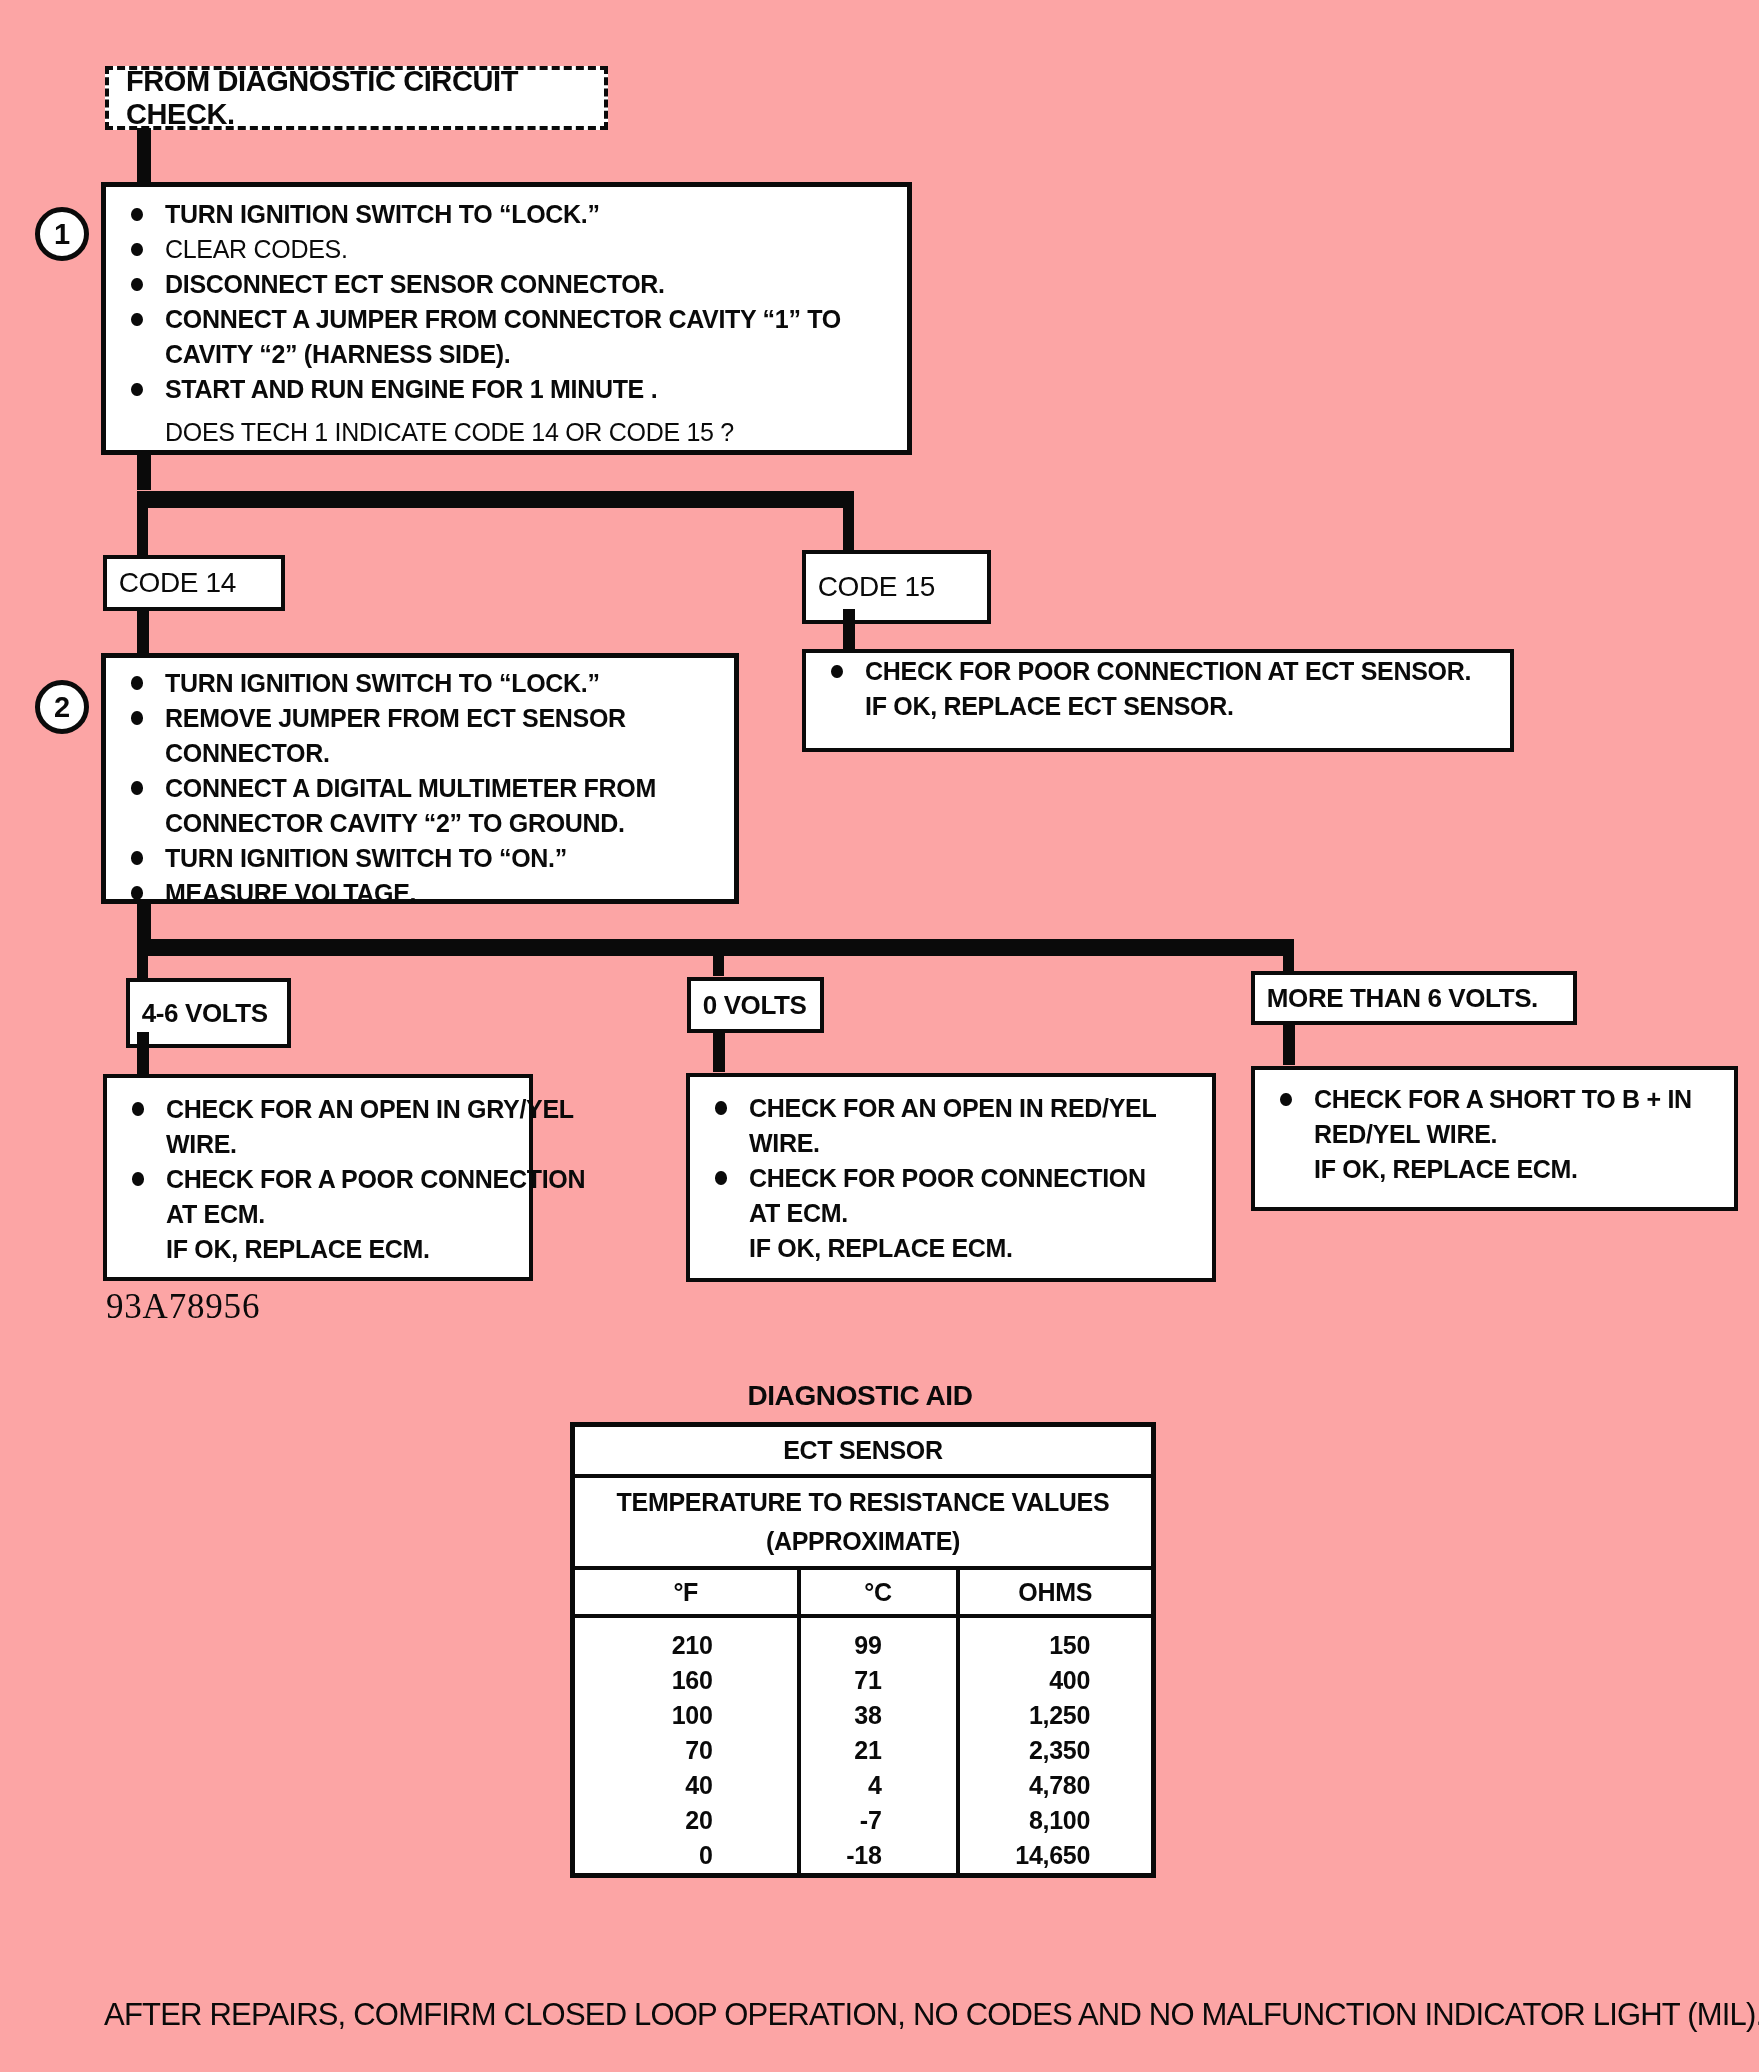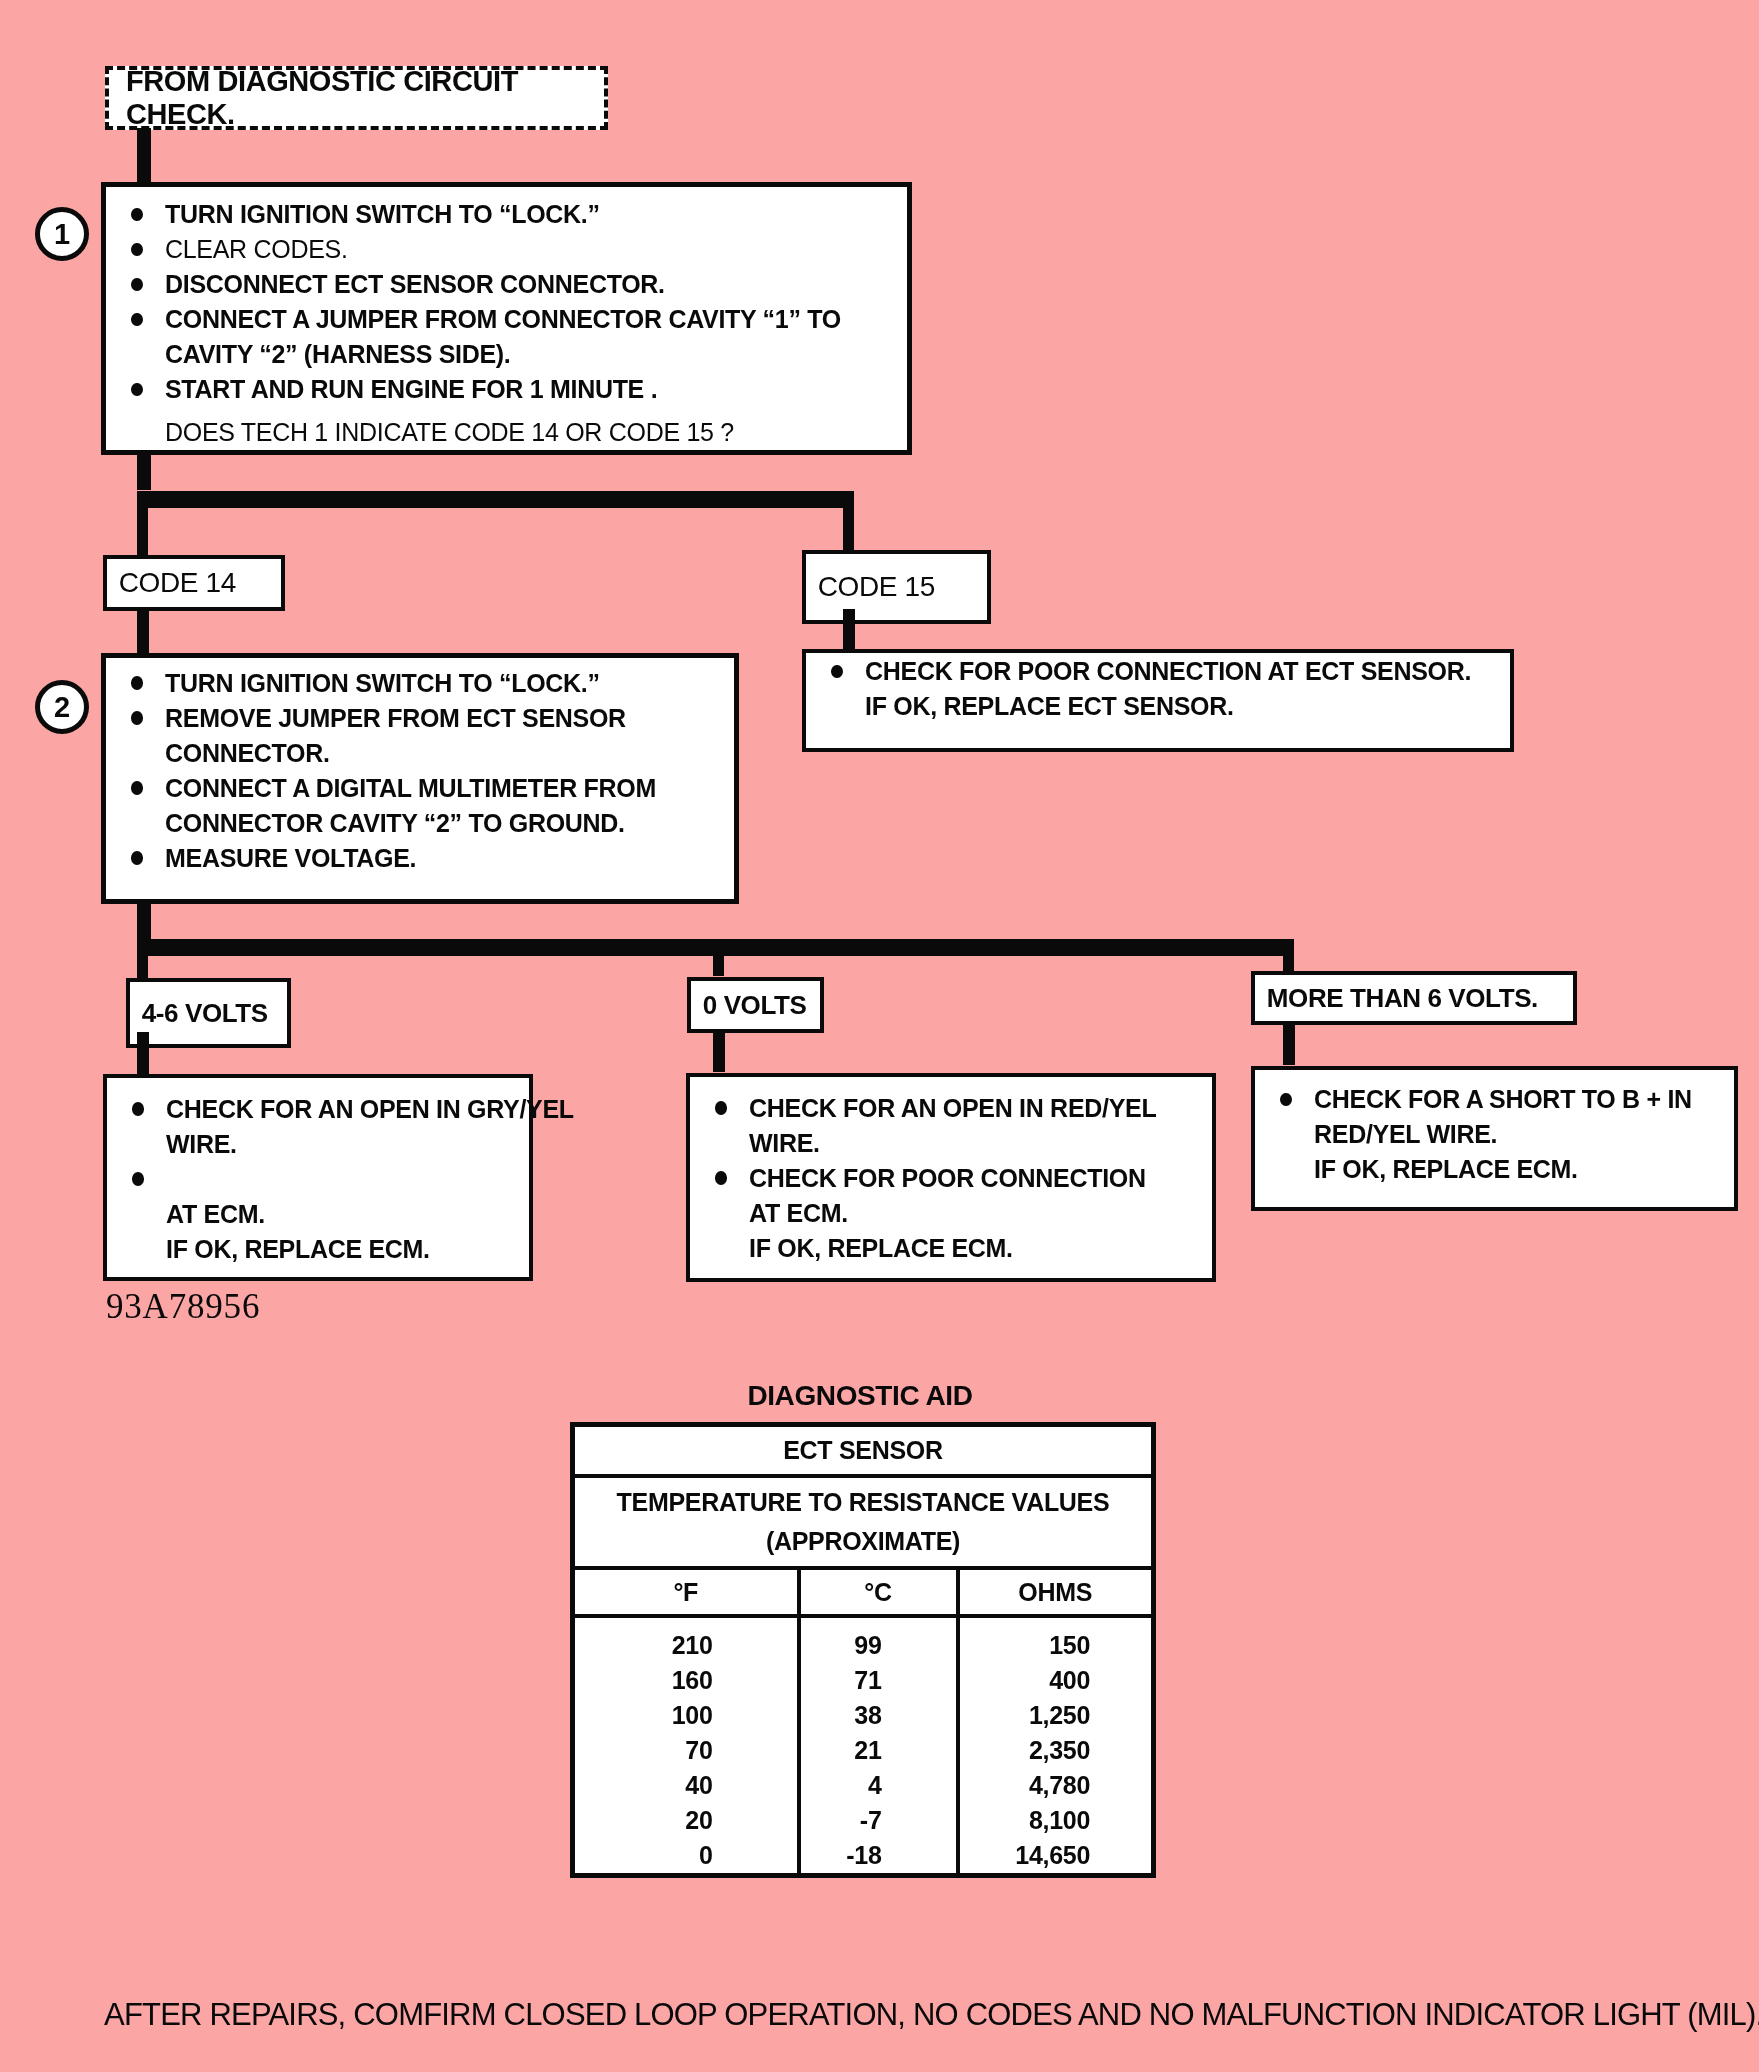--- a/index.html
+++ b/index.html
@@ -150,20 +150,24 @@
         <div class="tline b">
           <span class="dot"></span>
           <span>CONNECT A DIGITAL MULTIMETER FROM</span>
         </div>
         <div class="tline b">
           <span class="dot hid"></span>
           <span>CONNECTOR CAVITY “2” TO GROUND.</span>
         </div>
         <div class="tline b">
           <span class="dot"></span>
+          <span>TURN IGNITION SWITCH TO “ON.”</span>
+        </div>
+        <div class="tline b">
+          <span class="dot"></span>
           <span>MEASURE VOLTAGE.</span>
         </div>
       </div>
   </div>
 
   <div class="vline" style="left:137px;top:904px;width:13.5px;height:35px;"></div>
   <div class="hbar" style="left:137px;top:939px;width:1157px;height:17px;"></div>
   <div class="vline" style="left:137px;top:956px;width:11px;height:22px;"></div>
   <div class="vline" style="left:713px;top:956px;width:11px;height:20px;"></div>
   <div class="vline" style="left:1283px;top:956px;width:11px;height:15px;"></div>
@@ -187,20 +191,21 @@
         <div class="tline b">
           <span class="dot"></span>
           <span>CHECK FOR AN OPEN IN GRY/YEL</span>
         </div>
         <div class="tline b">
           <span class="dot hid"></span>
           <span>WIRE.</span>
         </div>
         <div class="tline b">
           <span class="dot"></span>
+          <span>CHECK FOR A POOR CONNECTION</span>
         </div>
         <div class="tline b">
           <span class="dot hid"></span>
           <span>AT ECM.</span>
         </div>
         <div class="tline b">
           <span class="dot hid"></span>
           <span>IF OK, REPLACE ECM.</span>
         </div>
       </div>

